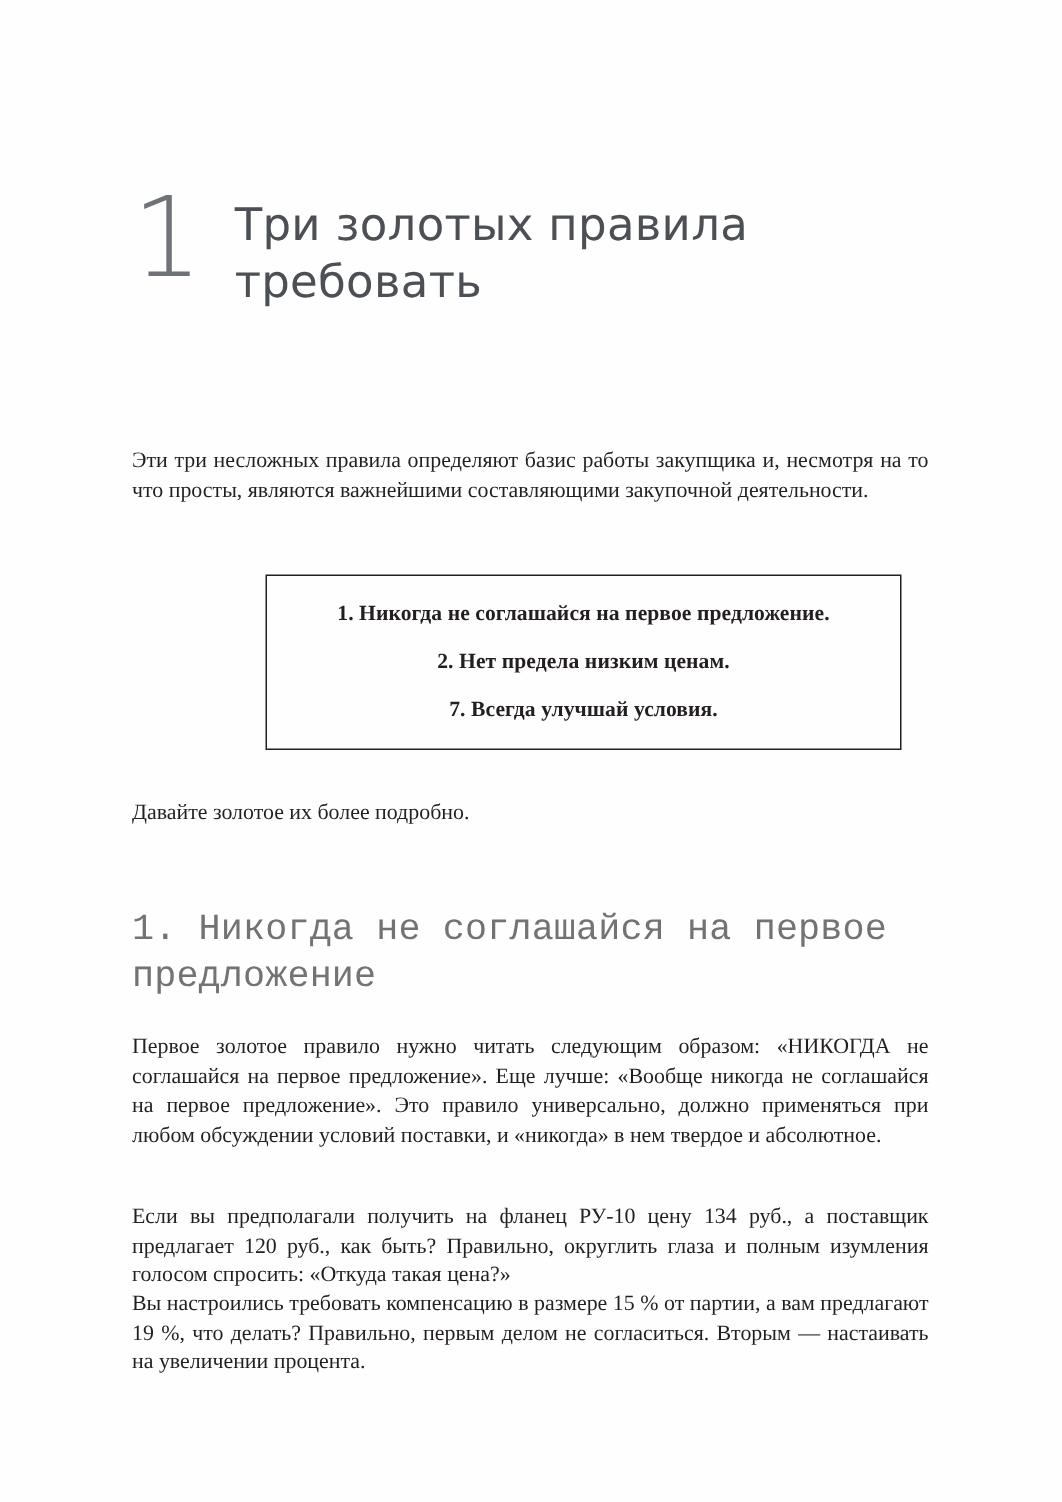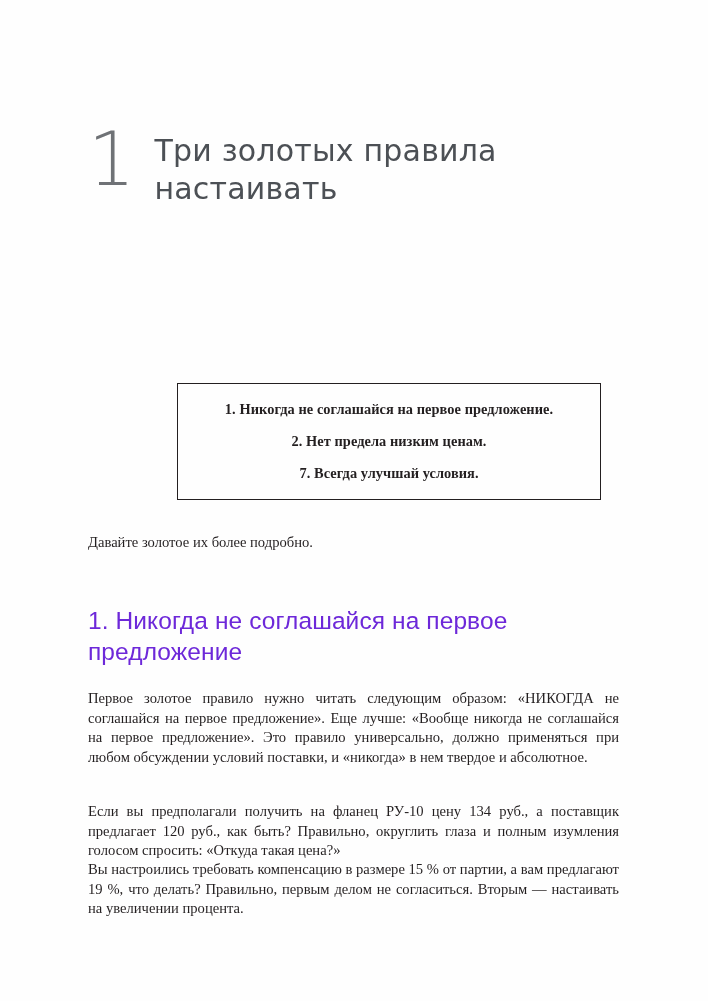--- a/index.html
+++ b/index.html
@@ -102,42 +102,45 @@
   .after-box {
     top: 533px;
   }
 
   
   .section-head {
     position: absolute;
     left: 88px;
     top: 605px;
     width: 520px;
-    font-family: Liberation Sans, sans-serif;
+    font-family: Liberation Mono, monospace;
     font-weight: 400;
     font-size: 24.5px;
     line-height: 31px;
-    color: #6d28d9;
+    color: #737373;
     letter-spacing: 0.1px;
   }
 
   .p1 { top: 689px; }
   .p2 { top: 802px; }
   .p3 { top: 860px; }
 </style>
 </head>
 <body>
 
 <div class="page">
 
   <div class="chapter-head">
     <div class="chapter-number">1</div>
-    <div class="chapter-title">Три золотых правила настаивать</div>
+    <div class="chapter-title">Три золотых правила требовать</div>
   </div>
 
+  <div class="body-col intro">
+    <p class="para">Эти три несложных правила определяют базис работы закупщика и, несмотря на то что просты, являются важнейшими составляющими закупочной деятельности.</p>
+  </div>
 
   <div class="rules-box">
     <div class="rule-line">1. Никогда не соглашайся на первое предложение.</div>
     <div class="rule-line">2. Нет предела низким ценам.</div>
     <div class="rule-line">7. Всегда улучшай условия.</div>
   </div>
 
   <div class="body-col after-box">
     <p class="para">Давайте золотое их более подробно.</p>
   </div>

